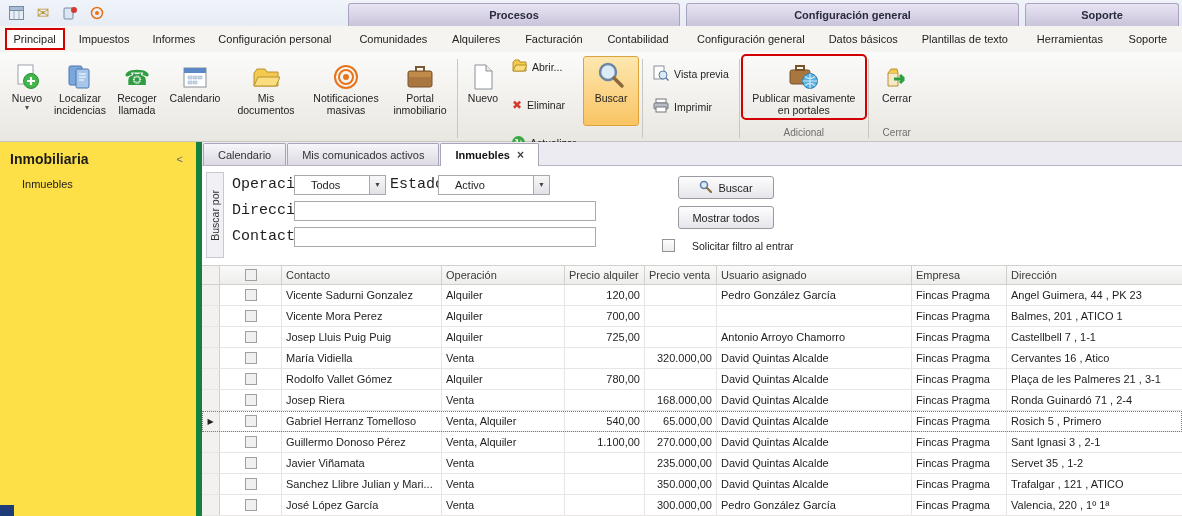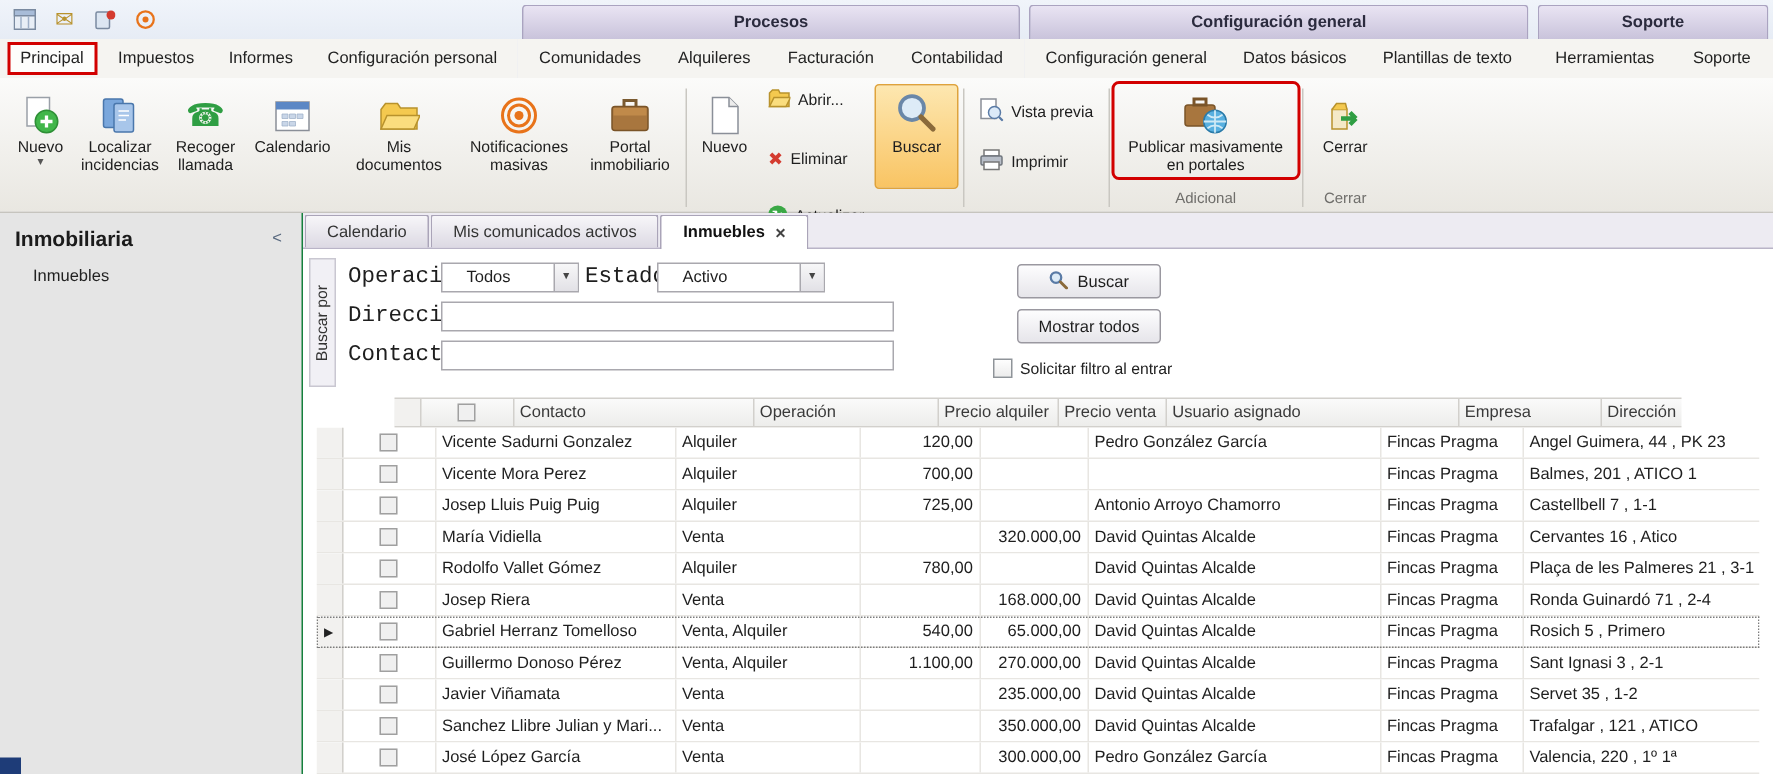--- a/index.html
+++ b/index.html
@@ -31,21 +31,21 @@
   .bigbtn.sel { background:linear-gradient(#fde7b0,#f9c463); border:1px solid #dfa33c; height:70px; }
   .bigbtn.redbox { outline:2px solid #d20000; outline-offset:0px; }
   .smallcol { display:flex; flex-direction:column; gap:23px; padding:2px 4px 0 4px; }
   .smallbtn { display:flex; align-items:center; gap:5px; font-size:10.5px; white-space:nowrap; padding:1px 3px; border-radius:2px; cursor:default; }
   .smallcol.wide { gap:13px; padding-top:8px; }
   .gicon { font-size:21px; line-height:24px; }
   .sicon { font-size:12px; line-height:12px; }
 
   
   .main { display:flex; height:374px; }
-  .sidebar { width:202px; background:#e5e5e5; border-right:1px solid #15803d; }
+  .sidebar { width:202px; background:#fde047; border-right:6px solid #15803d; }
   .sb-head { display:flex; justify-content:space-between; align-items:center; padding:9px 10px 6px 10px; }
   .sb-title { font-size:14px; font-weight:bold; color:#1b1b1b; }
   .sb-collapse { color:#5a6a80; font-size:11px; cursor:default; padding:0 3px; }
   .sb-item { padding:5px 10px 5px 22px; font-size:11px; color:#222; cursor:default; }
 
   .content { flex:1; display:flex; flex-direction:column; background:#fff; min-width:0; }
 
   
   .dstrip { height:24px; background:#edebf2; border-bottom:1px solid #b9b4c7; display:flex; align-items:flex-end; padding-left:1px; }
   .dtab { display:flex; align-items:center; justify-content:center; gap:7px; height:22px; padding:0 14px; margin-right:1px; font-size:11px;
@@ -62,25 +62,25 @@
   .frow { display:flex; align-items:center; height:21px; }
   .flabel { width:62px; font-size:15px;font-family:Liberation Mono, monospace; }
   .fselect { display:flex; height:20px; border:1px solid #a9a8ae; background:#fff;padding-left:12px; }
   .fselect .val { flex:1; padding:3px 4px; font-size:11px; overflow:hidden; white-space:nowrap; }
   .fselect .arrow { width:16px; border-left:1px solid #a9a8ae; background:linear-gradient(#f7f7f8,#e2e1e6); display:flex; align-items:center; justify-content:center; font-size:7px; color:#444; }
   .ftext { height:20px; border:1px solid #a9a8ae; background:#fff; font-family:"Liberation Sans",sans-serif; font-size:11px; padding:0 4px; }
   .factions { margin-left:34px; padding-top:4px; display:flex; flex-direction:column; }
   .fbtn { width:96px; height:23px; border:1px solid #9a98a0; border-radius:3px; background:linear-gradient(#fdfdfe,#e6e5ea); font-size:11px;
           display:flex; align-items:center; justify-content:center; gap:6px; cursor:default; }
   .fbtn + .fbtn { margin-top:7px; }
-  .fcheckrow { margin-top:10px; margin-left:-16px; display:flex; align-items:center; gap:5px; font-size:10.5px; color:#222; }
+  .fcheckrow { margin-top:10px; margin-left:-16px; display:flex; align-items:center; gap:17px; font-size:10.5px; color:#222; }
   .cb { display:inline-block; width:13px; height:13px; border:1px solid #8f9499; background:linear-gradient(#fefefe,#ececec); }
 
   
-  .grid { flex:1; display:flex; flex-direction:column; margin-top:3px; min-height:0;align-items:center; }
+  .grid { flex:1; display:flex; flex-direction:column; margin-top:3px; min-height:0; }
   .ghead { display:flex; height:20px; background:linear-gradient(#fafafa,#ededeb); border-top:1px solid #d2d0cc; border-bottom:1px solid #d2d0cc; flex:none; }
   .gh { border-right:1px solid #d2d0cc; padding:3px 4px; font-size:11px; color:#3a3a3a; white-space:nowrap; overflow:hidden; display:flex; align-items:center; }
   .gbody { flex:1; overflow:hidden; }
   .grow { display:flex; height:21px; border-bottom:1px solid #e8e6e2; background:#fff; }
   .cell { border-right:1px solid #e8e6e2; padding:3px 4px; font-size:11px; white-space:nowrap; overflow:hidden; display:flex; align-items:center; }
   .num { justify-content:flex-end; }
   .c-ind { width:18px; flex:none; background:#f2f1ef; border-right:1px solid #d2d0cc; justify-content:center; padding:0; }
   .c-chk { width:62px; flex:none; justify-content:center; }
   .c-contacto { width:160px; flex:none; }
   .c-oper { width:123px; flex:none; }

